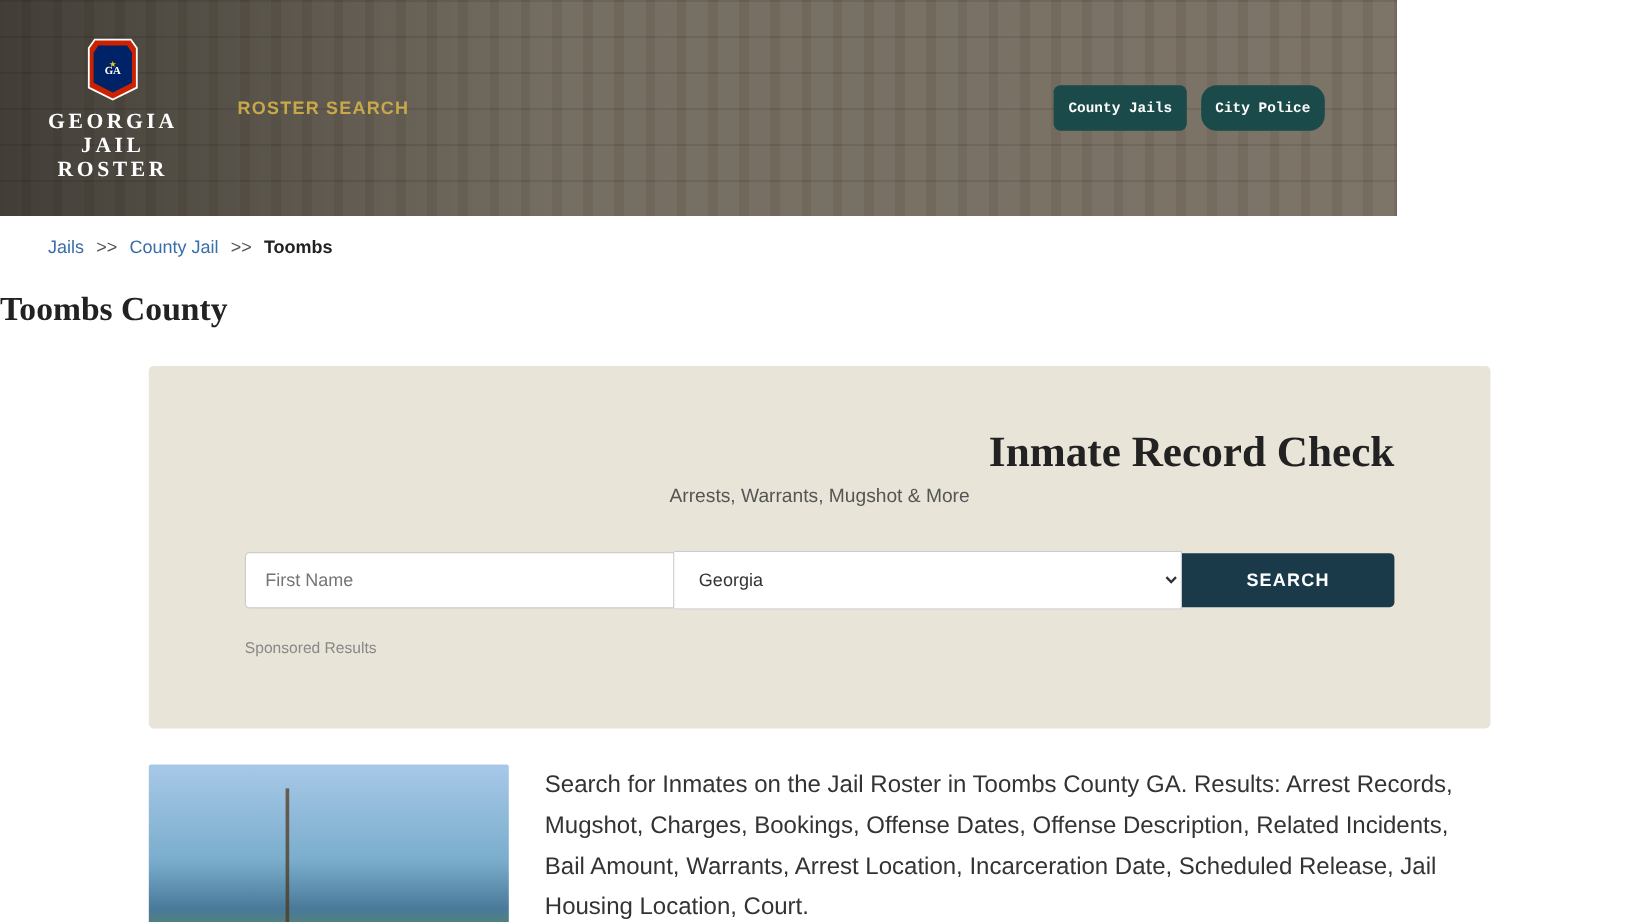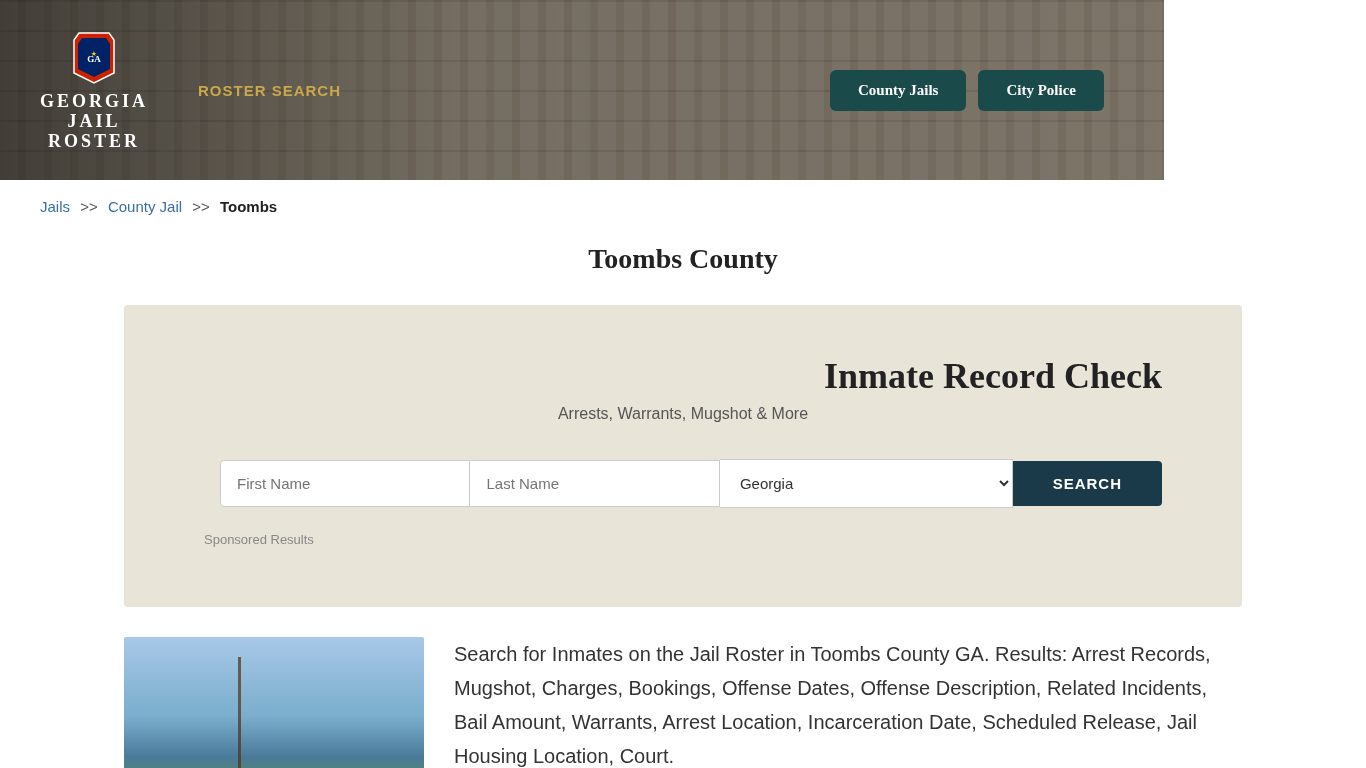--- a/index.html
+++ b/index.html
@@ -86,35 +86,36 @@
       margin-right: 60px;
       font-family: Arial, sans-serif;
     }
     .nav-buttons {
       display: flex;
       gap: 12px;
       margin-left: auto;
       margin-right: 20px;
     }
     .nav-btn {
-      padding: 12px 28px;
+      padding: 12px 12px;
       border: none;
       border-radius: 6px;
-      font-size: 15px;
+      font-size: 12px;
       font-weight: 600;
       cursor: pointer;
-      font-family: Liberation Serif, serif;
+      font-family: Liberation Mono, monospace;
     }
     .nav-btn-county {
       background: #1a4a4a;
       color: #fff;
     }
     .nav-btn-city {
       background: #1a4a4a;
       color: #fff;
+      border-radius: 13px;
     }
     .search-bar {
       display: flex;
       align-items: center;
     }
     .search-input {
       padding: 10px 16px;
       font-size: 14px;
       border: none;
       border-radius: 4px 0 0 4px;
@@ -153,21 +154,20 @@
       margin: 0 6px;
     }
     .breadcrumb .current {
       font-weight: bold;
       color: #222;
       text-align: right;
     }
 
     
     .page-title {
-      text-align: center;
       font-size: 28px;
       font-weight: bold;
       color: #222;
       margin: 10px 0 30px 0;
       font-family: Georgia, serif;
     }
 
     
     .record-section {
       background: #e8e4d8;
@@ -187,21 +187,20 @@
       text-align: center;
       font-size: 16px;
       color: #555;
       margin-bottom: 36px;
       font-family: Arial, sans-serif;
     }
     .record-form {
       display: flex;
       gap: 0;
       align-items: center;
-      margin-left: 16px;
     }
     .form-input {
       flex: 1;
       padding: 14px 16px;
       font-size: 15px;
       border: 1px solid #ccc;
       outline: none;
       font-family: Arial, sans-serif;
       color: #666;
     }
@@ -217,21 +216,21 @@
       outline: none;
       font-family: Arial, sans-serif;
       color: #333;
       background: #fff;
       cursor: pointer;
     }
     .form-search-btn {
       background: #1a3a4a;
       color: #fff;
       border: none;
-      padding: 14px 40px;
+      padding: 14px 54px;
       font-size: 15px;
       font-weight: bold;
       letter-spacing: 1px;
       cursor: pointer;
       font-family: Arial, sans-serif;
       border-radius: 0 4px 4px 0;
     }
     .sponsored-results {
       margin-top: 24px;
       font-size: 13px;
@@ -323,21 +322,20 @@
 </div>
 
 <h1 class="page-title">Toombs County</h1>
 
 <section class="record-section">
   <h2 class="record-title">Inmate Record Check</h2>
   <p class="record-subtitle">Arrests, Warrants, Mugshot &amp; More</p>
 
   <div class="record-form">
     <input class="form-input" type="text" placeholder="First Name" style="">
-    <input class="form-input" type="text" style="border-left: none;" placeholder="Last Name">
     <select class="form-select">
     <option value="Alabama">Alabama</option><option value="Alaska">Alaska</option><option value="Arizona">Arizona</option><option value="Arkansas">Arkansas</option><option value="California">California</option><option value="Colorado">Colorado</option><option value="Connecticut">Connecticut</option><option value="Delaware">Delaware</option><option value="Florida">Florida</option><option value="Georgia" selected="">Georgia</option><option value="Hawaii">Hawaii</option><option value="Idaho">Idaho</option><option value="Illinois">Illinois</option><option value="Indiana">Indiana</option><option value="Iowa">Iowa</option><option value="Kansas">Kansas</option><option value="Kentucky">Kentucky</option><option value="Louisiana">Louisiana</option><option value="Maine">Maine</option><option value="Maryland">Maryland</option><option value="Massachusetts">Massachusetts</option><option value="Michigan">Michigan</option><option value="Minnesota">Minnesota</option><option value="Mississippi">Mississippi</option><option value="Missouri">Missouri</option><option value="Montana">Montana</option><option value="Nebraska">Nebraska</option><option value="Nevada">Nevada</option><option value="New Hampshire">New Hampshire</option><option value="New Jersey">New Jersey</option><option value="New Mexico">New Mexico</option><option value="New York">New York</option><option value="North Carolina">North Carolina</option><option value="North Dakota">North Dakota</option><option value="Ohio">Ohio</option><option value="Oklahoma">Oklahoma</option><option value="Oregon">Oregon</option><option value="Pennsylvania">Pennsylvania</option><option value="Rhode Island">Rhode Island</option><option value="South Carolina">South Carolina</option><option value="South Dakota">South Dakota</option><option value="Tennessee">Tennessee</option><option value="Texas">Texas</option><option value="Utah">Utah</option><option value="Vermont">Vermont</option><option value="Virginia">Virginia</option><option value="Washington">Washington</option><option value="West Virginia">West Virginia</option><option value="Wisconsin">Wisconsin</option><option value="Wyoming">Wyoming</option></select>
     <button class="form-search-btn">SEARCH</button>
   </div>
 
   <div class="sponsored-results">Sponsored Results</div>
 </section>
 
 <div class="bottom-section">
   <div class="bottom-image">

